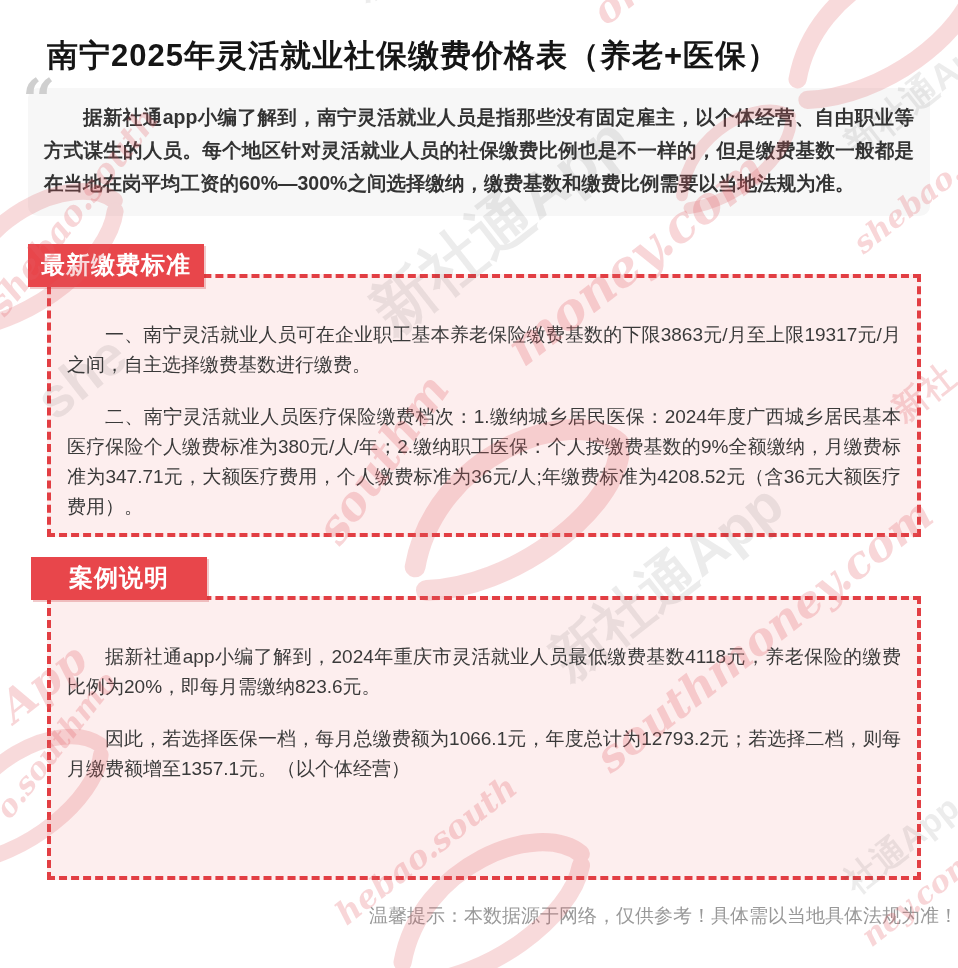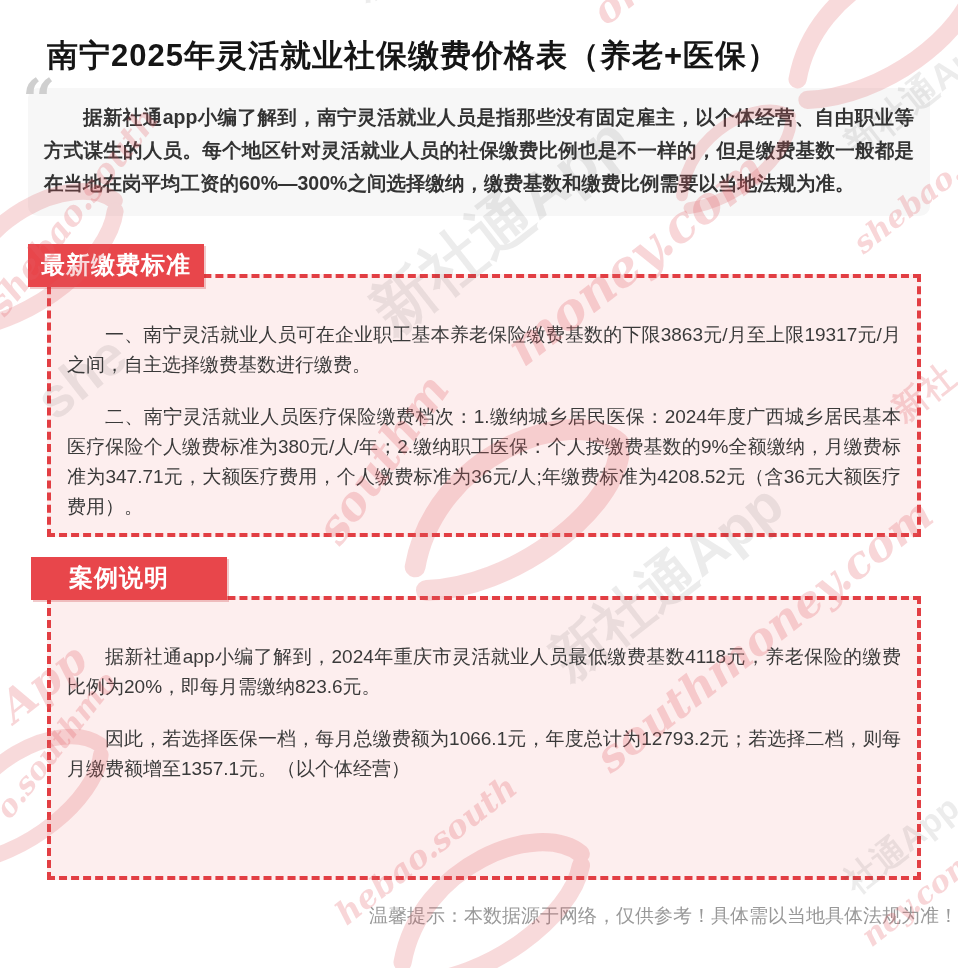--- a/index.html
+++ b/index.html
@@ -39,21 +39,21 @@
   }
 
   .section-label{
     position:absolute;z-index:2;
     background:var(--accent-red);color:#ffffff;
     font-size:24px;font-weight:bold;letter-spacing:1px;
     padding:5px 13px 6px 13px;
     box-shadow:2px 2px 0 rgba(200,40,45,0.25);
   }
   .label-1{left:28px;top:244px;}
-  .label-2{left:31px;top:557px;padding-left:38px;padding-right:58px;}
+  .label-2{left:31px;top:557px;padding-left:38px;padding-right:38px;}
 
   .dashed-box{
     position:absolute;left:47px;width:874px;box-sizing:border-box;
     border:4px dashed var(--dash-red);
     background:var(--box-bg);
     padding:42px 16px 14px 16px;
     font-size:19px;line-height:30px;color:#3a3a3a;
     text-align:justify;
   }
   .box-1{top:274px;height:263px;}

